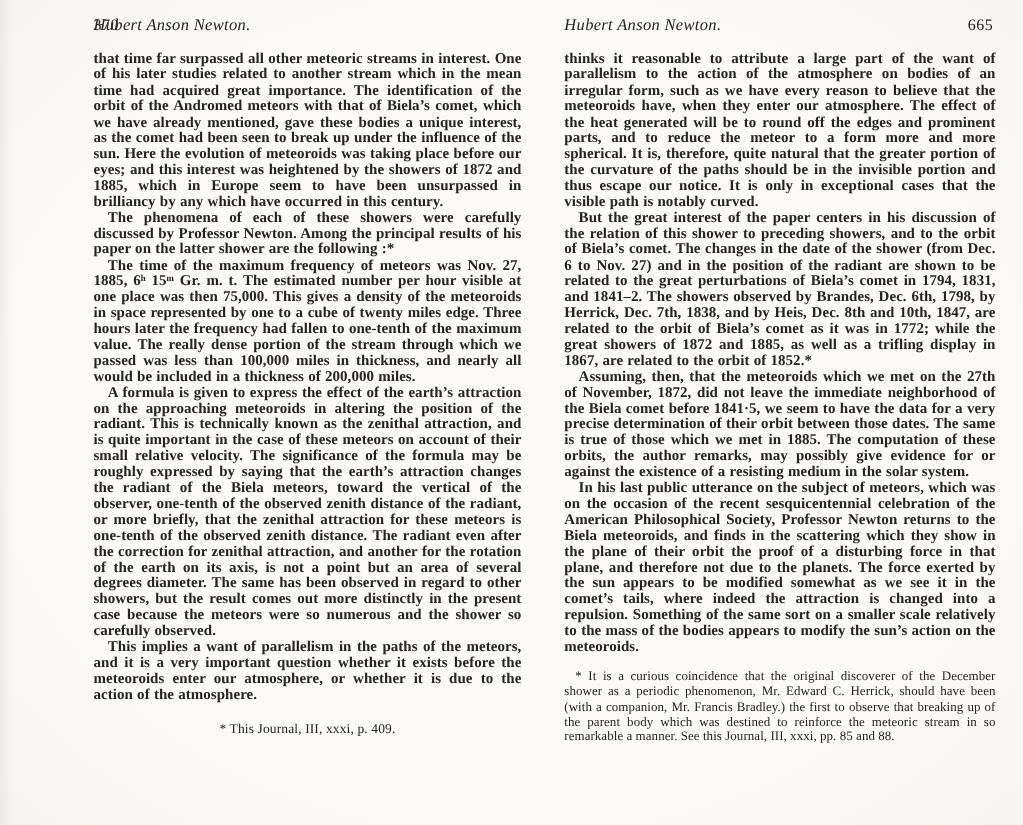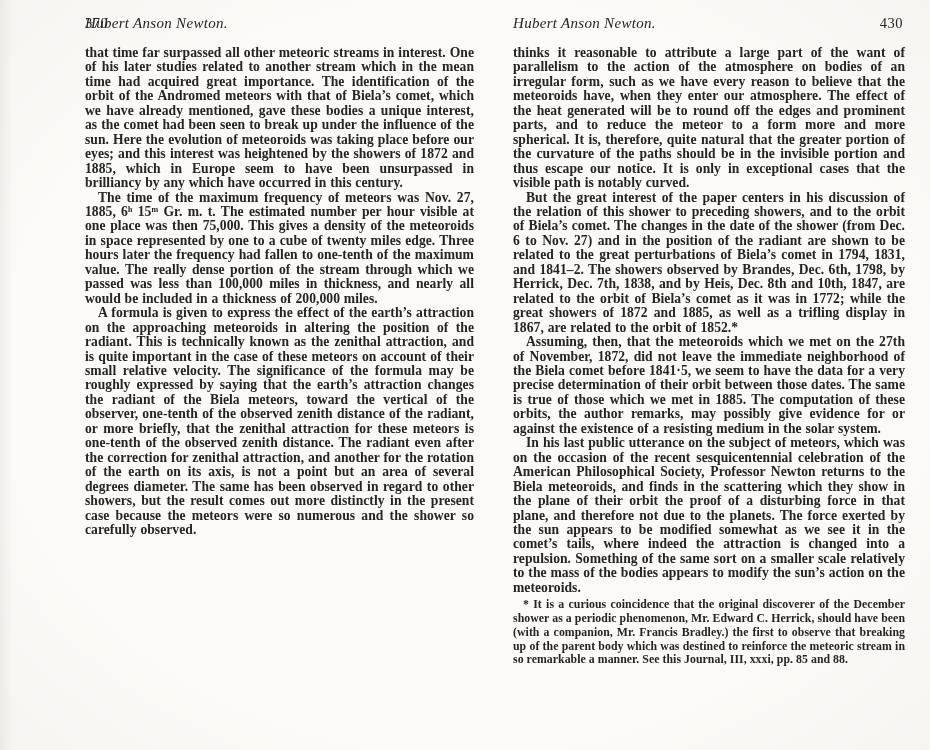--- a/index.html
+++ b/index.html
@@ -60,50 +60,52 @@
   .page-body p.noindent { text-indent: 0; }
   .page-body p.cont { text-align-last: justify; }
 
   .footnote-center {
     margin-top: 16px;
     text-align: center;
     font-size: 12.3px;
     letter-spacing: 0.1px;
   }
   .footnote-block {
-    margin-top: 3px;
+    margin-top: 13px;
     font-size: 11.8px;
     line-height: 13.8px;
     text-align: justify;
     text-indent: 10px;
     letter-spacing: 0.05px;
-    font-weight: bold;
   }
 </style>
 </head>
 <body>
 
 <div>
 
   <section class="page page-left">
     <header class="page-header">
       <span class="page-num num-left">370</span>
       <span class="running-title">Hubert Anson Newton.</span>
     </header>
     <div class="page-body">
       <p class="noindent">that time far surpassed all other meteoric streams in interest. One of his later studies related to another stream which in the mean time had acquired great importance. The identification of the orbit of the Andromed meteors with that of Biela’s comet, which we have already mentioned, gave these bodies a unique interest, as the comet had been seen to break up under the influence of the sun.  Here the evolution of meteoroids was taking place before our eyes; and this interest was heightened by the showers of 1872 and 1885, which in Europe seem to have been unsurpassed in brilliancy by any which have occurred in this century.</p>
+      <p>The phenomena of each of these showers were carefully discussed by Professor Newton.  Among the principal results of his paper on the latter shower are the following :*</p>
       <p>The time of the maximum frequency of meteors was Nov. 27, 1885, 6ʰ 15ᵐ Gr. m. t.  The estimated number per hour visible at one place was then 75,000.  This gives a density of the meteoroids in space represented by one to a cube of twenty miles edge.  Three hours later the frequency had fallen to one-tenth of the maximum value.  The really dense portion of the stream through which we passed was less than 100,000 miles in thickness, and nearly all would be included in a thickness of 200,000 miles.</p>
       <p>A formula is given to express the effect of the earth’s attraction on the approaching meteoroids in altering the position of the radiant.  This is technically known as the zenithal attraction, and is quite important in the case of these meteors on account of their small relative velocity.  The significance of the formula may be roughly expressed by saying that the earth’s attraction changes the radiant of the Biela meteors, toward the vertical of the observer, one-tenth of the observed zenith distance of the radiant, or more briefly, that the zenithal attraction for these meteors is one-tenth of the observed zenith distance.  The radiant even after the correction for zenithal attraction, and another for the rotation of the earth on its axis, is not a point but an area of several degrees diameter.  The same has been observed in regard to other showers, but the result comes out more distinctly in the present case because the meteors were so numerous and the shower so carefully observed.</p>
+      <p>This implies a want of parallelism in the paths of the meteors, and it is a very important question whether it exists before the meteoroids enter our atmosphere, or whether it is due to the action of the atmosphere.</p>
     </div>
+    <div class="footnote-center">* This Journal, III, xxxi, p. 409.</div>
   </section>
 
   <section class="page page-right">
     <header class="page-header">
       <span class="running-title">Hubert Anson Newton.</span>
-      <span class="page-num num-right">430</span>
+      <span class="page-num num-right">665</span>
     </header>
     <div class="page-body">
       <p class="noindent">thinks it reasonable to attribute a large part of the want of parallelism to the action of the atmosphere on bodies of an irregular form, such as we have every reason to believe that the meteoroids have, when they enter our atmosphere.  The effect of the heat generated will be to round off the edges and prominent parts, and to reduce the meteor to a form more and more spherical.  It is, therefore, quite natural that the greater portion of the curvature of the paths should be in the invisible portion and thus escape our notice.  It is only in exceptional cases that the visible path is notably curved.</p>
       <p>But the great interest of the paper centers in his discussion of the relation of this shower to preceding showers, and to the orbit of Biela’s comet.  The changes in the date of the shower (from Dec. 6 to Nov. 27) and in the position of the radiant are shown to be related to the great perturbations of Biela’s comet in 1794, 1831, and 1841–2.  The showers observed by Brandes, Dec. 6th, 1798, by Herrick, Dec. 7th, 1838, and by Heis, Dec. 8th and 10th, 1847, are related to the orbit of Biela’s comet as it was in 1772; while the great showers of 1872 and 1885, as well as a trifling display in 1867, are related to the orbit of 1852.*</p>
       <p>Assuming, then, that the meteoroids which we met on the 27th of November, 1872, did not leave the immediate neighborhood of the Biela comet before 1841·5, we seem to have the data for a very precise determination of their orbit between those dates.  The same is true of those which we met in 1885. The computation of these orbits, the author remarks, may possibly give evidence for or against the existence of a resisting medium in the solar system.</p>
       <p>In his last public utterance on the subject of meteors, which was on the occasion of the recent sesquicentennial celebration of the American Philosophical Society, Professor Newton returns to the Biela meteoroids, and finds in the scattering which they show in the plane of their orbit the proof of a disturbing force in that plane, and therefore not due to the planets.  The force exerted by the sun appears to be modified somewhat as we see it in the comet’s tails, where indeed the attraction is changed into a repulsion.  Something of the same sort on a smaller scale relatively to the mass of the bodies appears to modify the sun’s action on the meteoroids.</p>
     </div>
     <div class="footnote-block">* It is a curious coincidence that the original discoverer of the December shower as a periodic phenomenon, Mr. Edward C. Herrick, should have been (with a companion, Mr. Francis Bradley.) the first to observe that breaking up of the parent body which was destined to reinforce the meteoric stream in so remarkable a manner.  See this Journal, III, xxxi, pp. 85 and 88.</div>
   </section>
 

